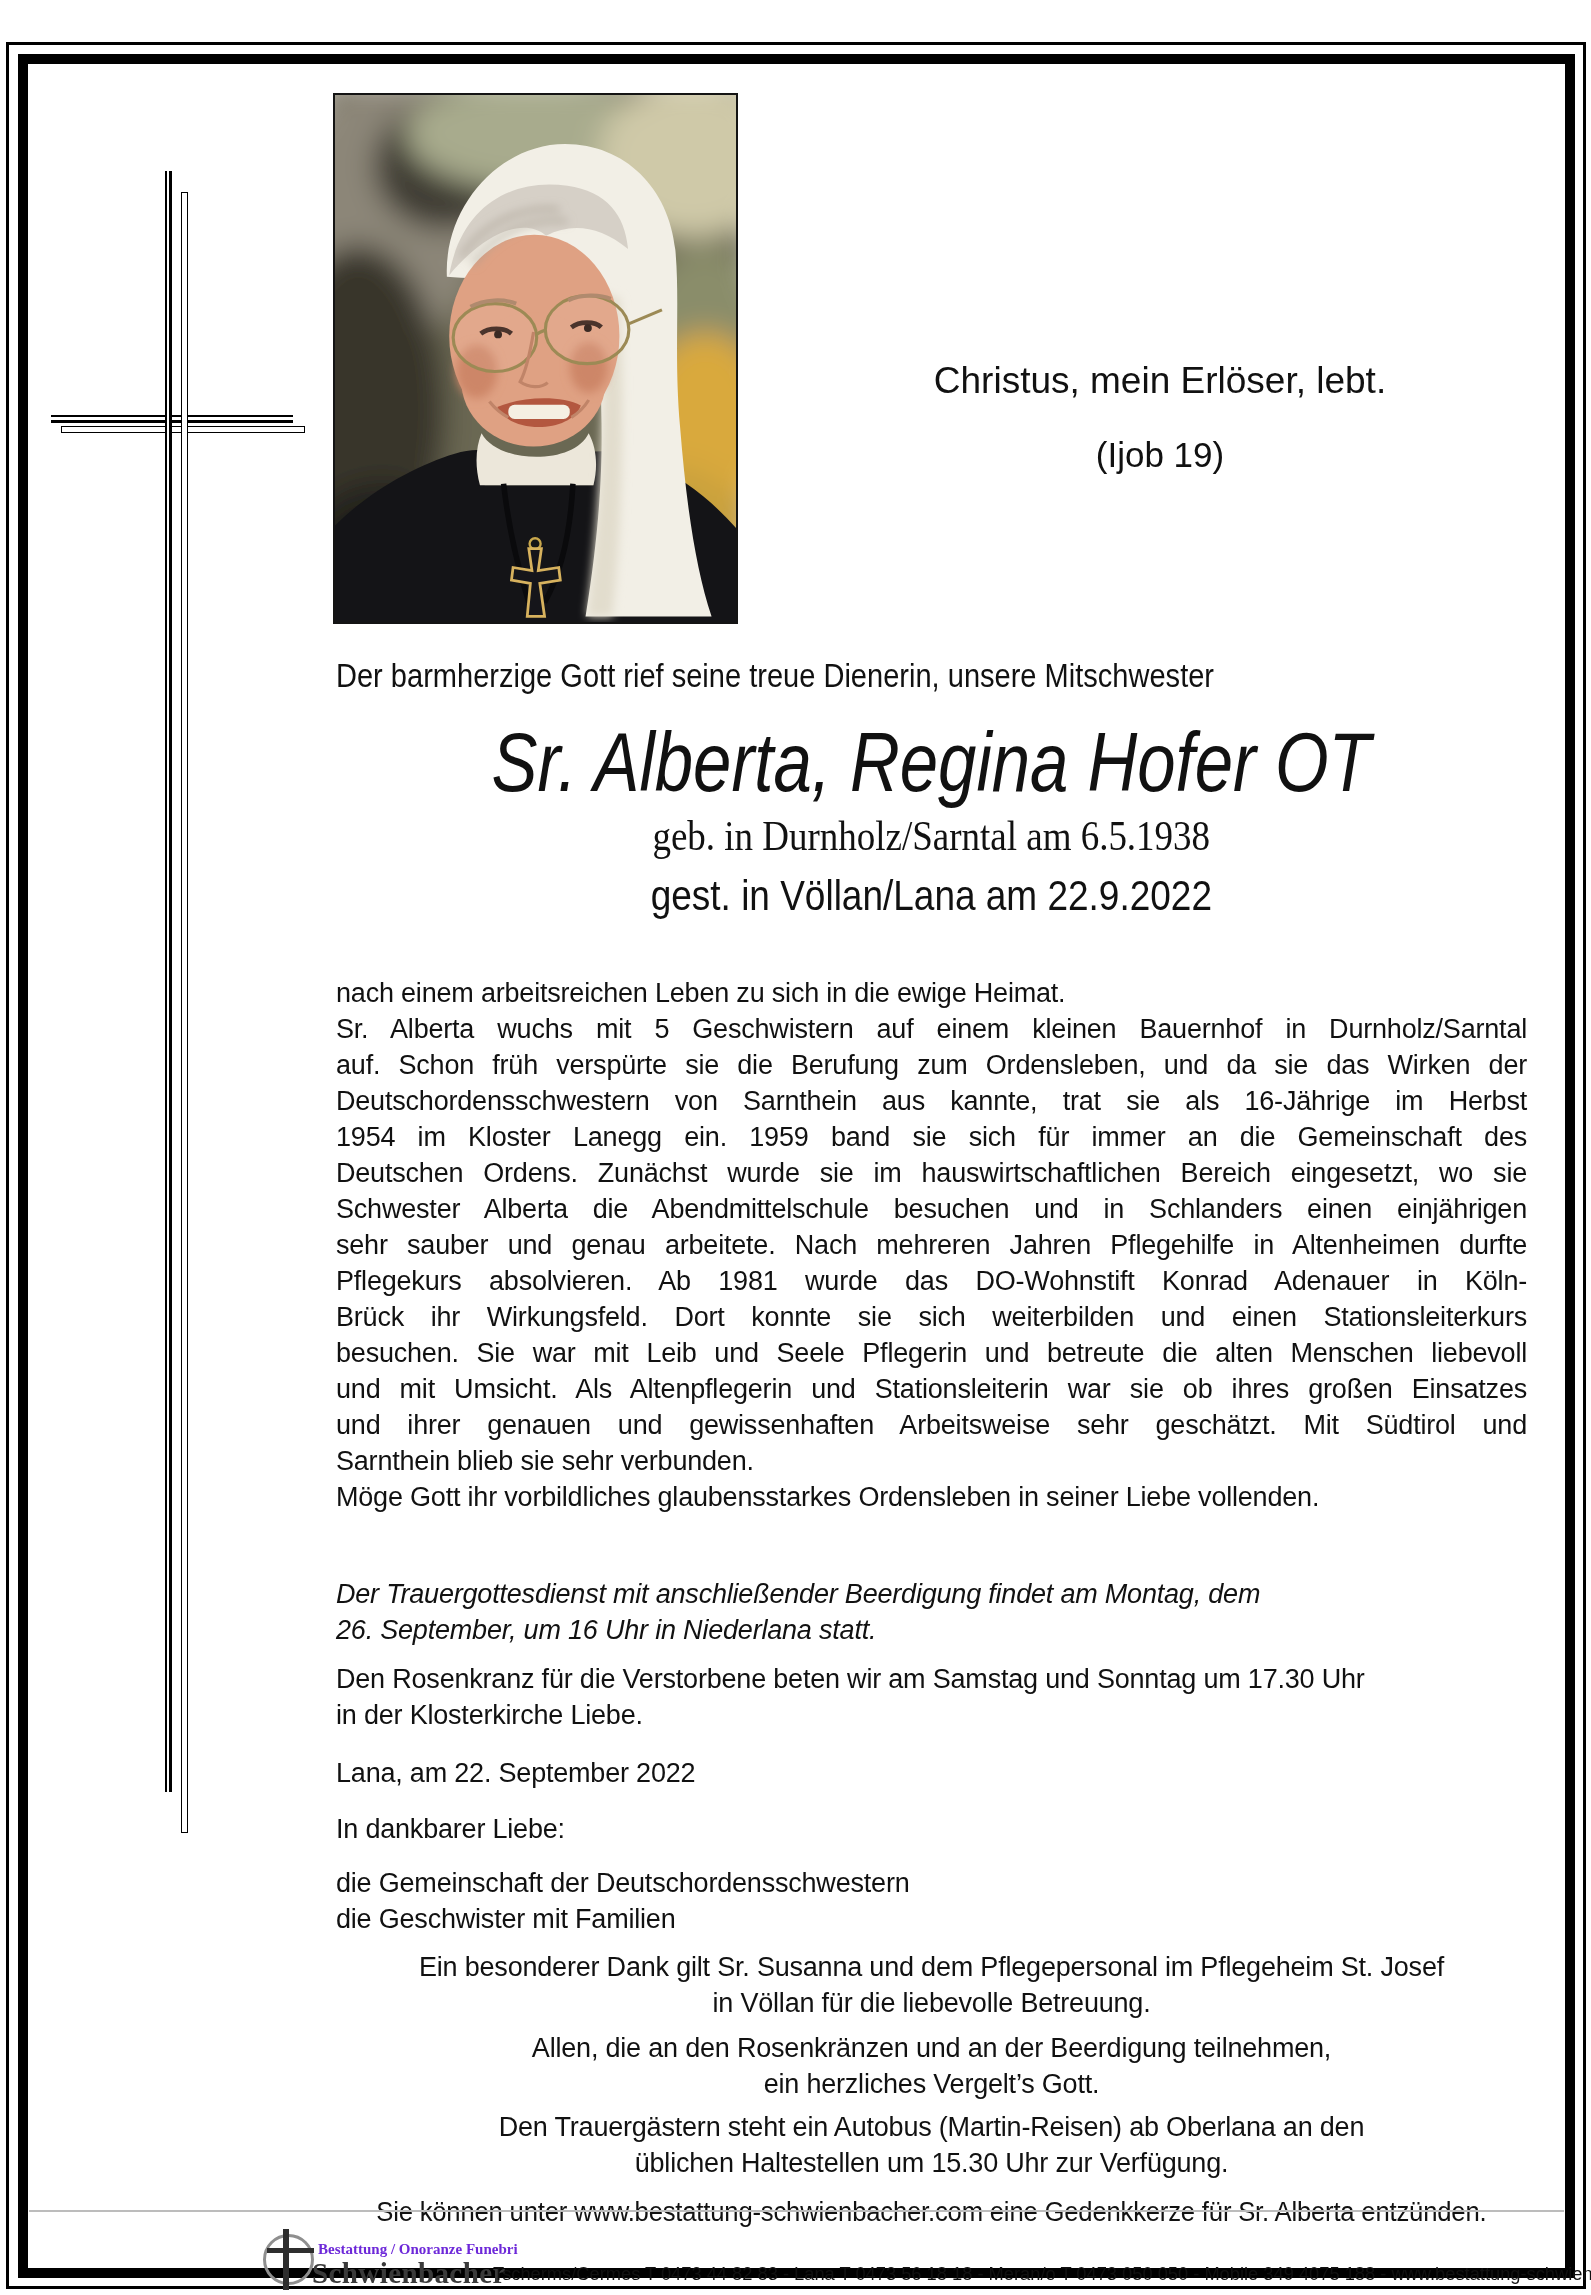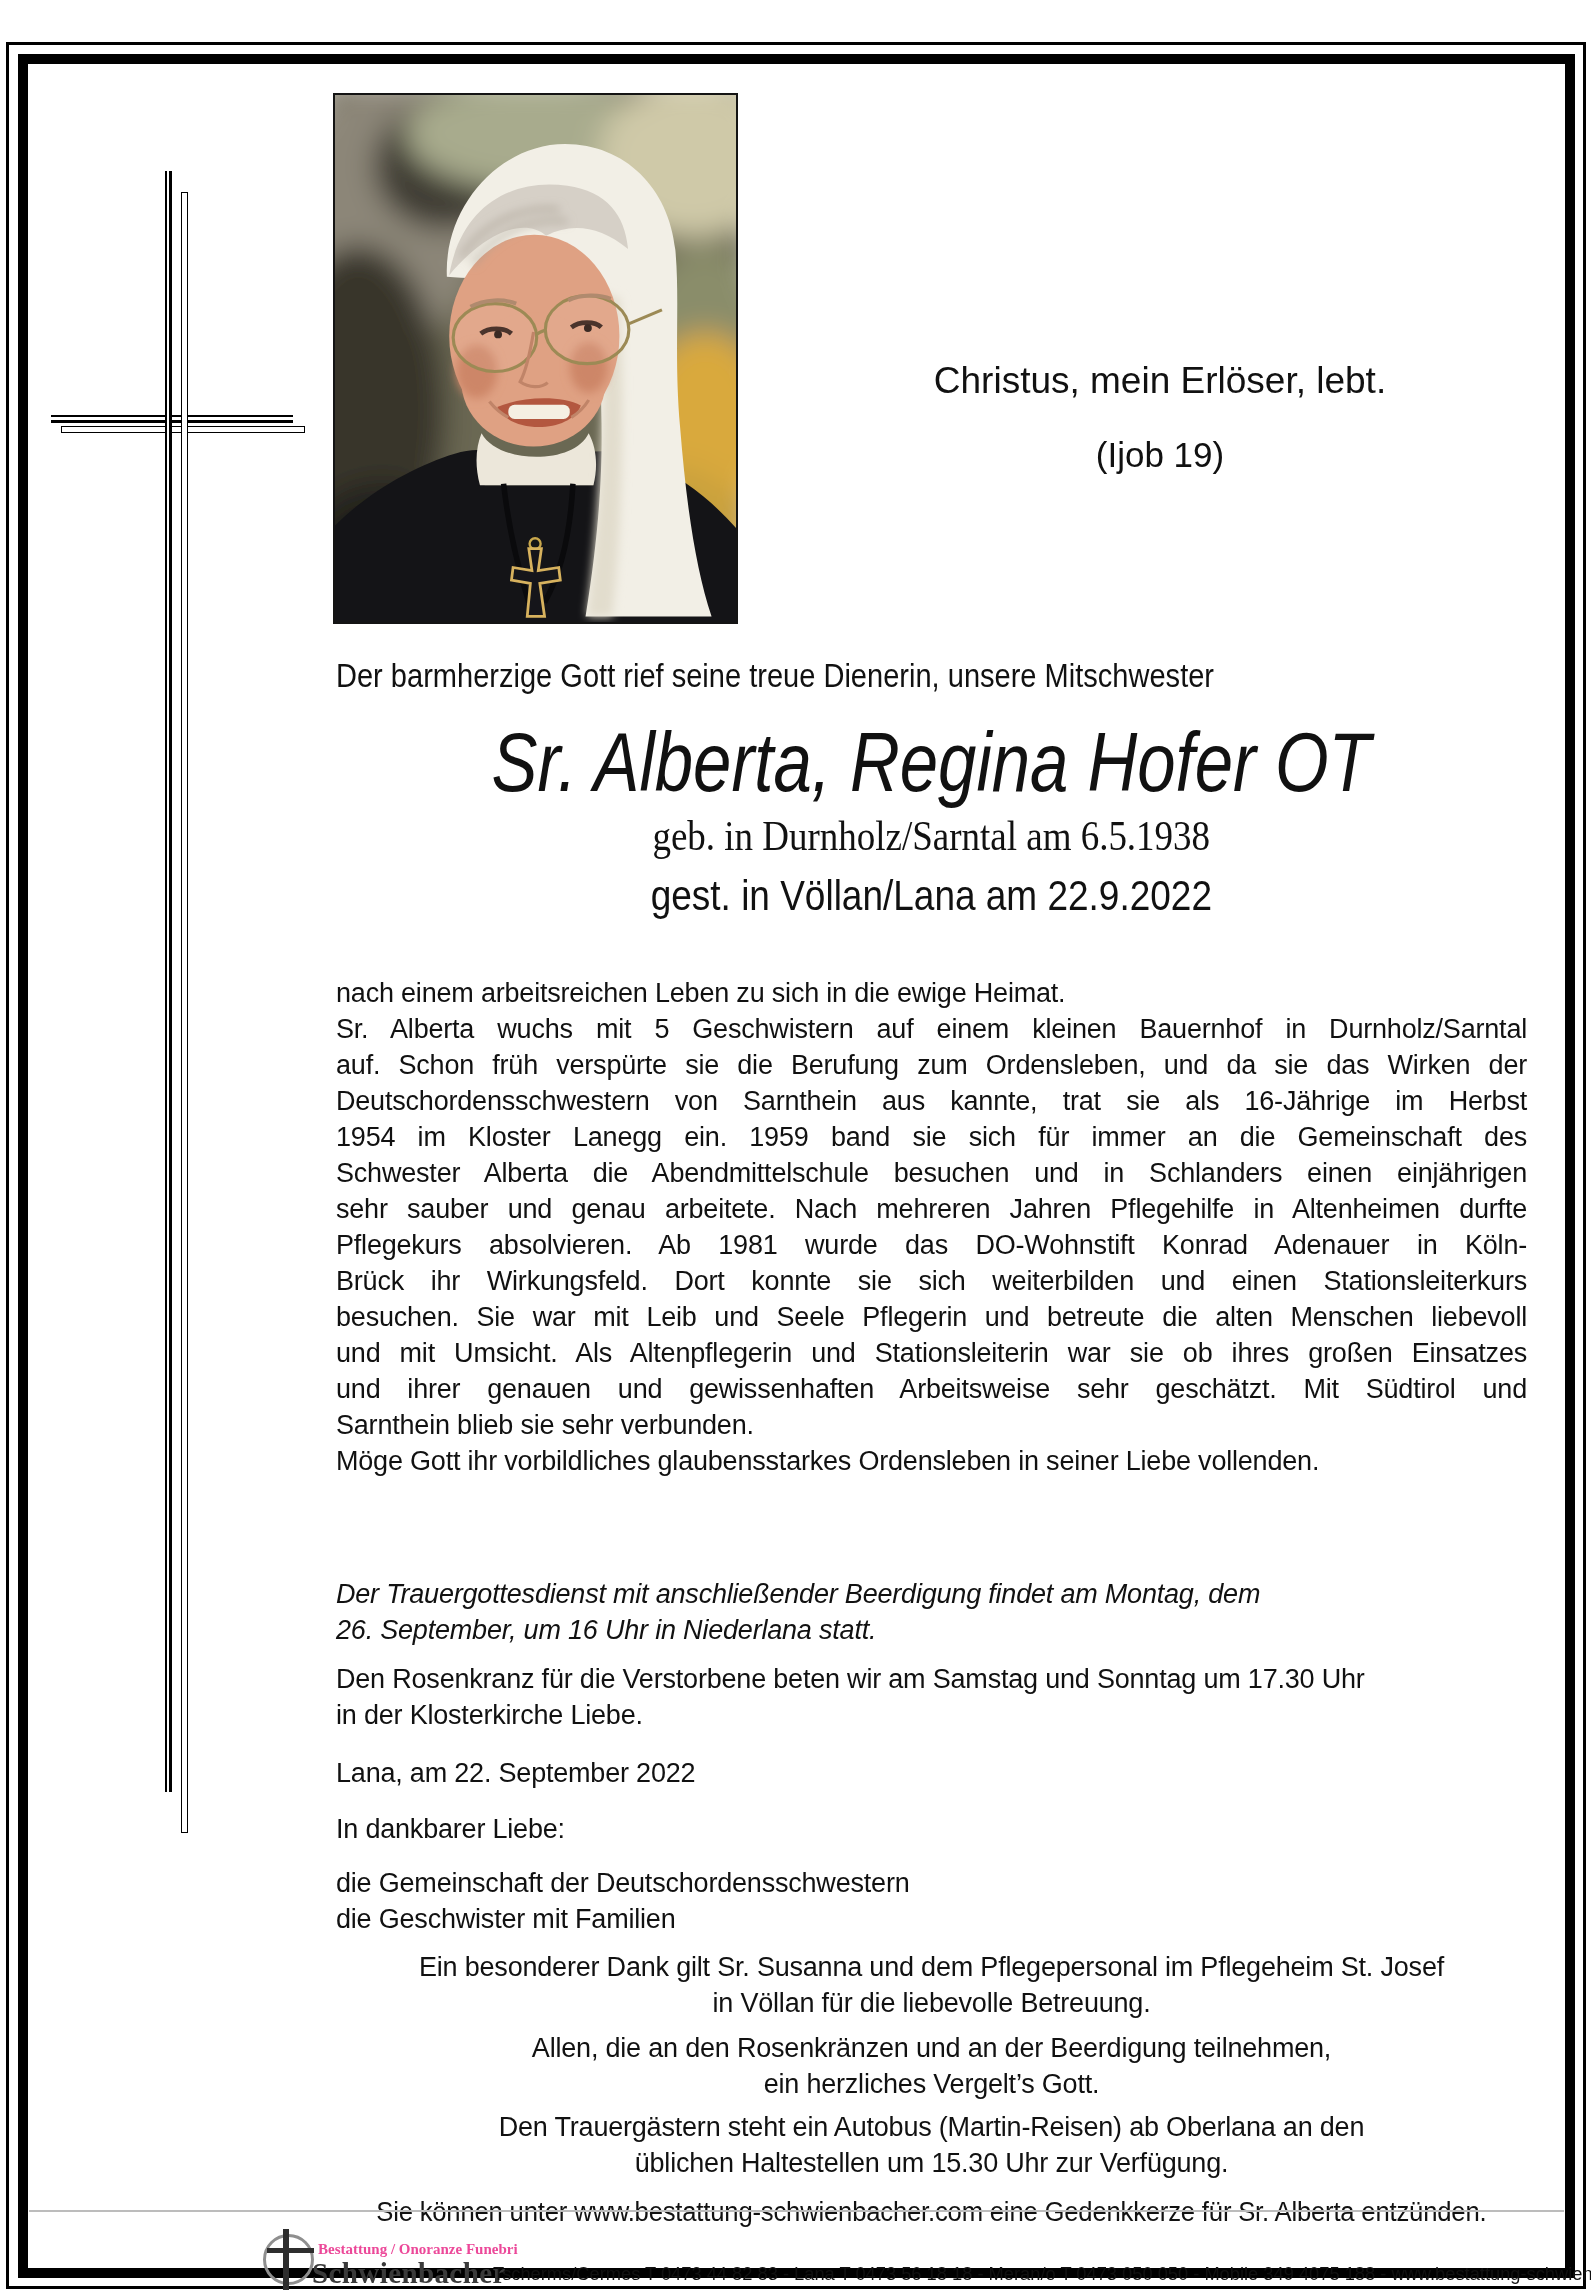--- a/index.html
+++ b/index.html
@@ -41,21 +41,21 @@
   .ob{top:939px;}  .funeral{top:1540px;font-style:italic;}  .rosary{top:1625px;}
   .dateline{top:1719px;} .gratitude{top:1775px;} .mourners{top:1829px;}
   .thanks1{top:1913px;} .thanks2{top:1994px;} .busnote{top:2073px;}
   .candle{top:2158px;text-align:center;}
   
   .rule{left:29px;top:2174px;width:1535px;height:1.6px;background:#bcbcbc;}
   .logo-ring{left:263px;top:2198px;width:51px;height:51px;border:3.2px solid #8f8f8f;border-radius:50%;box-sizing:border-box;}
   .logo-cross-v{left:283px;top:2193px;width:5.6px;height:61px;background:#2e2e2e;}
   .logo-cross-h{left:267px;top:2212px;width:47px;height:4.8px;background:#2e2e2e;}
   .logo-tagline{left:318px;top:2205px;font-family:"Liberation Serif","DejaVu Serif",serif;
-    font-weight:700;font-size:15px;line-height:17.5px;color:#ec4899;}
+    font-weight:700;font-size:15px;line-height:17.5px;color:#6d28d9;}
   .logo-name{left:312px;top:2222px;font-family:"Liberation Serif","DejaVu Serif",serif;
     font-weight:700;font-size:29px;line-height:30px;color:#3a3a3a;letter-spacing:0.4px;}
   .contact{left:493px;top:2227px;font-size:18.3px;line-height:21px;color:#111;white-space:nowrap;}
 </style>
 </head>
 <body>
 
 <div class="page">
 
   <div class="abs border-outer"></div>
@@ -156,20 +156,21 @@
     <span class="squeeze86">gest. in Völlan/Lana am 22.9.2022</span>
   </div>
 
   <div class="abs tblock ob">
 
   <div class="line">nach einem arbeitsreichen Leben zu sich in die ewige Heimat.</div>
       <div class="line just">Sr. Alberta wuchs mit 5 Geschwistern auf einem kleinen Bauernhof in Durnholz/Sarntal</div>
       <div class="line just">auf. Schon früh verspürte sie die Berufung zum Ordensleben, und da sie das Wirken der</div>
       <div class="line just">Deutschordensschwestern von Sarnthein aus kannte, trat sie als 16-Jährige im Herbst</div>
       <div class="line just">1954 im Kloster Lanegg ein. 1959 band sie sich für immer an die Gemeinschaft des</div>
+      <div class="line just">Deutschen Ordens. Zunächst wurde sie im hauswirtschaftlichen Bereich eingesetzt, wo sie</div>
       <div class="line just">Schwester Alberta die Abendmittelschule besuchen und in Schlanders einen einjährigen</div>
       <div class="line just">sehr sauber und genau arbeitete. Nach mehreren Jahren Pflegehilfe in Altenheimen durfte</div>
       <div class="line just">Pflegekurs absolvieren. Ab 1981 wurde das DO-Wohnstift Konrad Adenauer in Köln-</div>
       <div class="line just">Brück ihr Wirkungsfeld. Dort konnte sie sich weiterbilden und einen Stationsleiterkurs</div>
       <div class="line just">besuchen. Sie war mit Leib und Seele Pflegerin und betreute die alten Menschen liebevoll</div>
       <div class="line just">und mit Umsicht. Als Altenpflegerin und Stationsleiterin war sie ob ihres großen Einsatzes</div>
       <div class="line just">und ihrer genauen und gewissenhaften Arbeitsweise sehr geschätzt. Mit Südtirol und</div>
       <div class="line">Sarnthein blieb sie sehr verbunden.</div>
       <div class="line">Möge Gott ihr vorbildliches glaubensstarkes Ordensleben in seiner Liebe vollenden.</div>
     </div>

